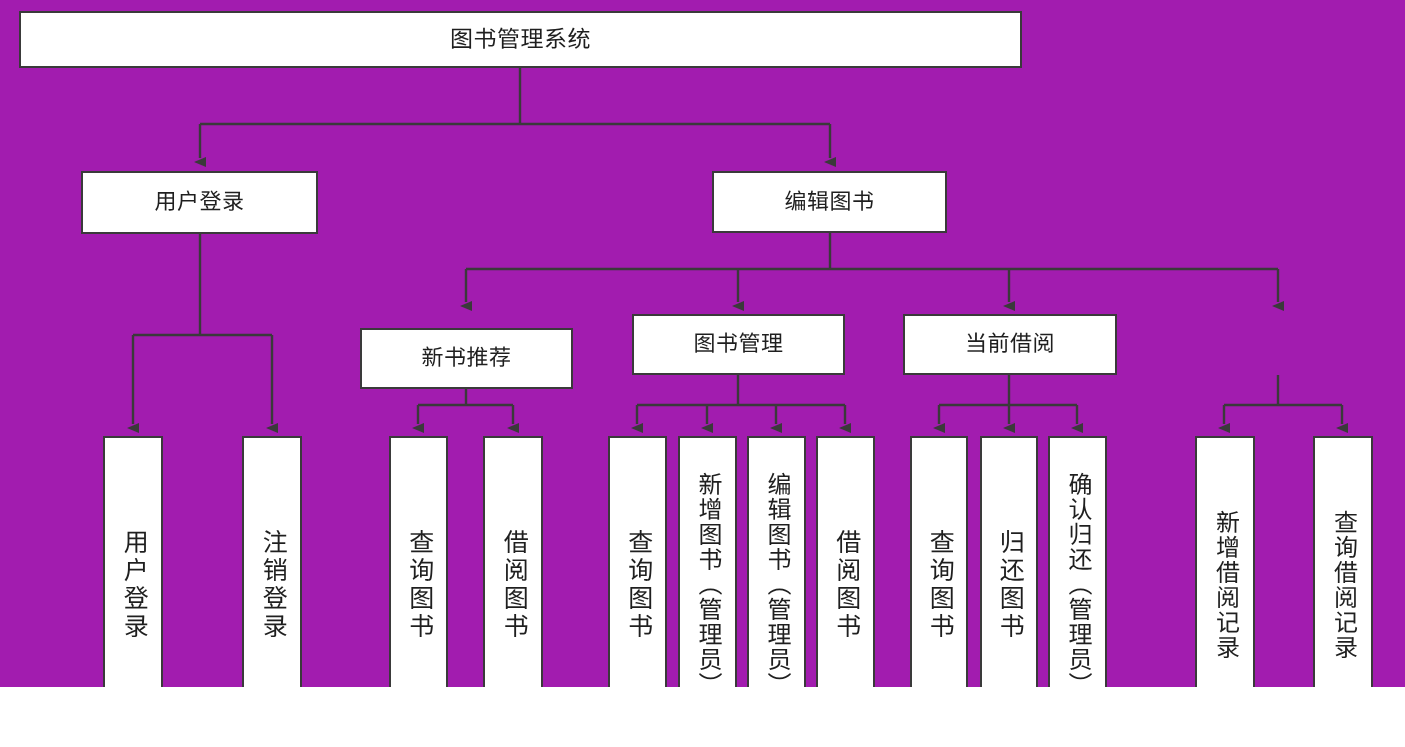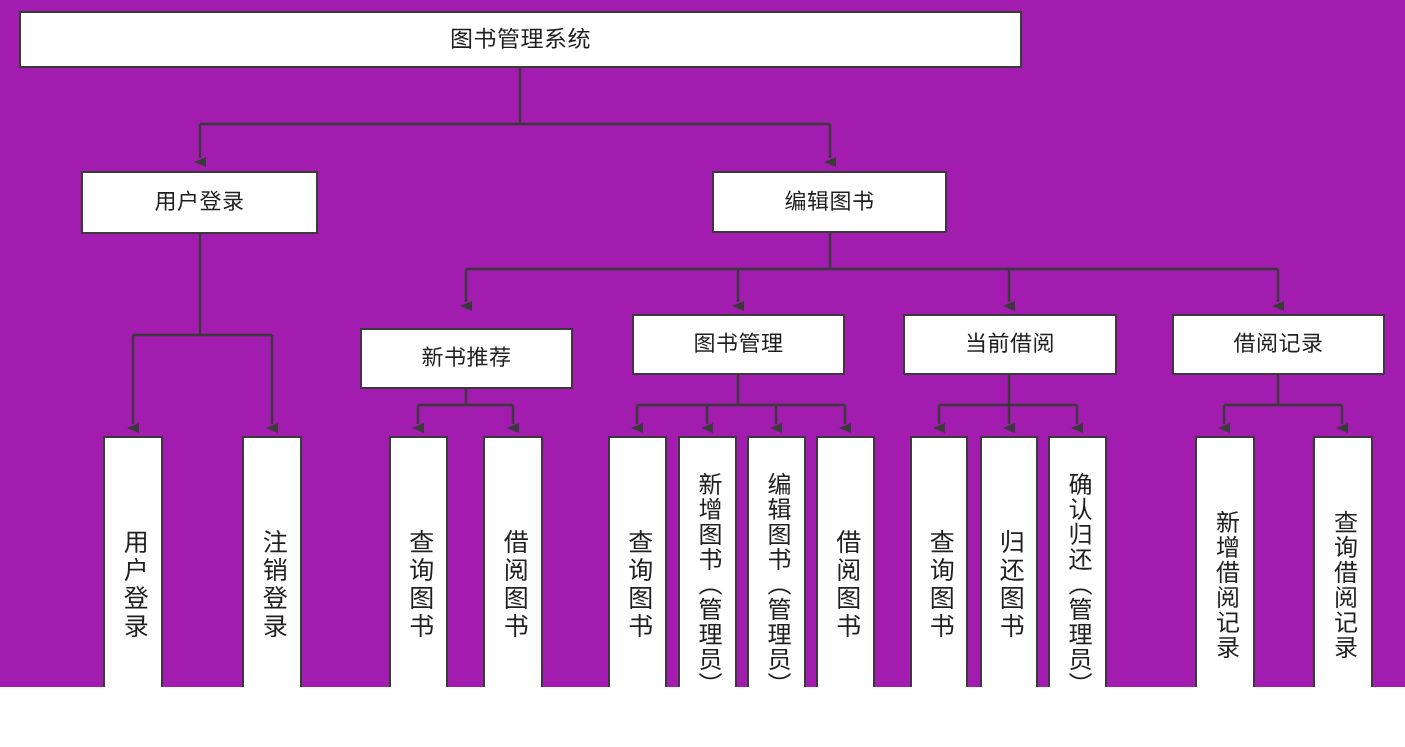--- a/index.html
+++ b/index.html
@@ -139,23 +139,20 @@
 
   <div class="node horiz" style="left:360px;top:314px;width:213px;height:61px;margin-top:14px;">
     <span class="lbl">新书推荐</span>
   </div>
   <div class="node horiz" style="left:632px;top:314px;width:213px;height:61px;">
     <span class="lbl">图书管理</span>
   </div>
   <div class="node horiz" style="left:903px;top:314px;width:214px;height:61px;">
     <span class="lbl">当前借阅</span>
   </div>
-  <div class="node horiz" style="left:1172px;top:314px;width:213px;height:61px;">
-    <span class="lbl">借阅记录</span>
-  </div>
 
   <div class="node vert" style="left:103px;top:436px;width:60px;height:297px;">
     <span class="lbl">用户登录</span>
   </div>
   <div class="node vert" style="left:242px;top:436px;width:60px;height:297px;">
     <span class="lbl">注销登录</span>
   </div>
 
   <div class="node vert" style="left:389px;top:436px;width:59px;height:297px;">
     <span class="lbl">查询图书</span>

